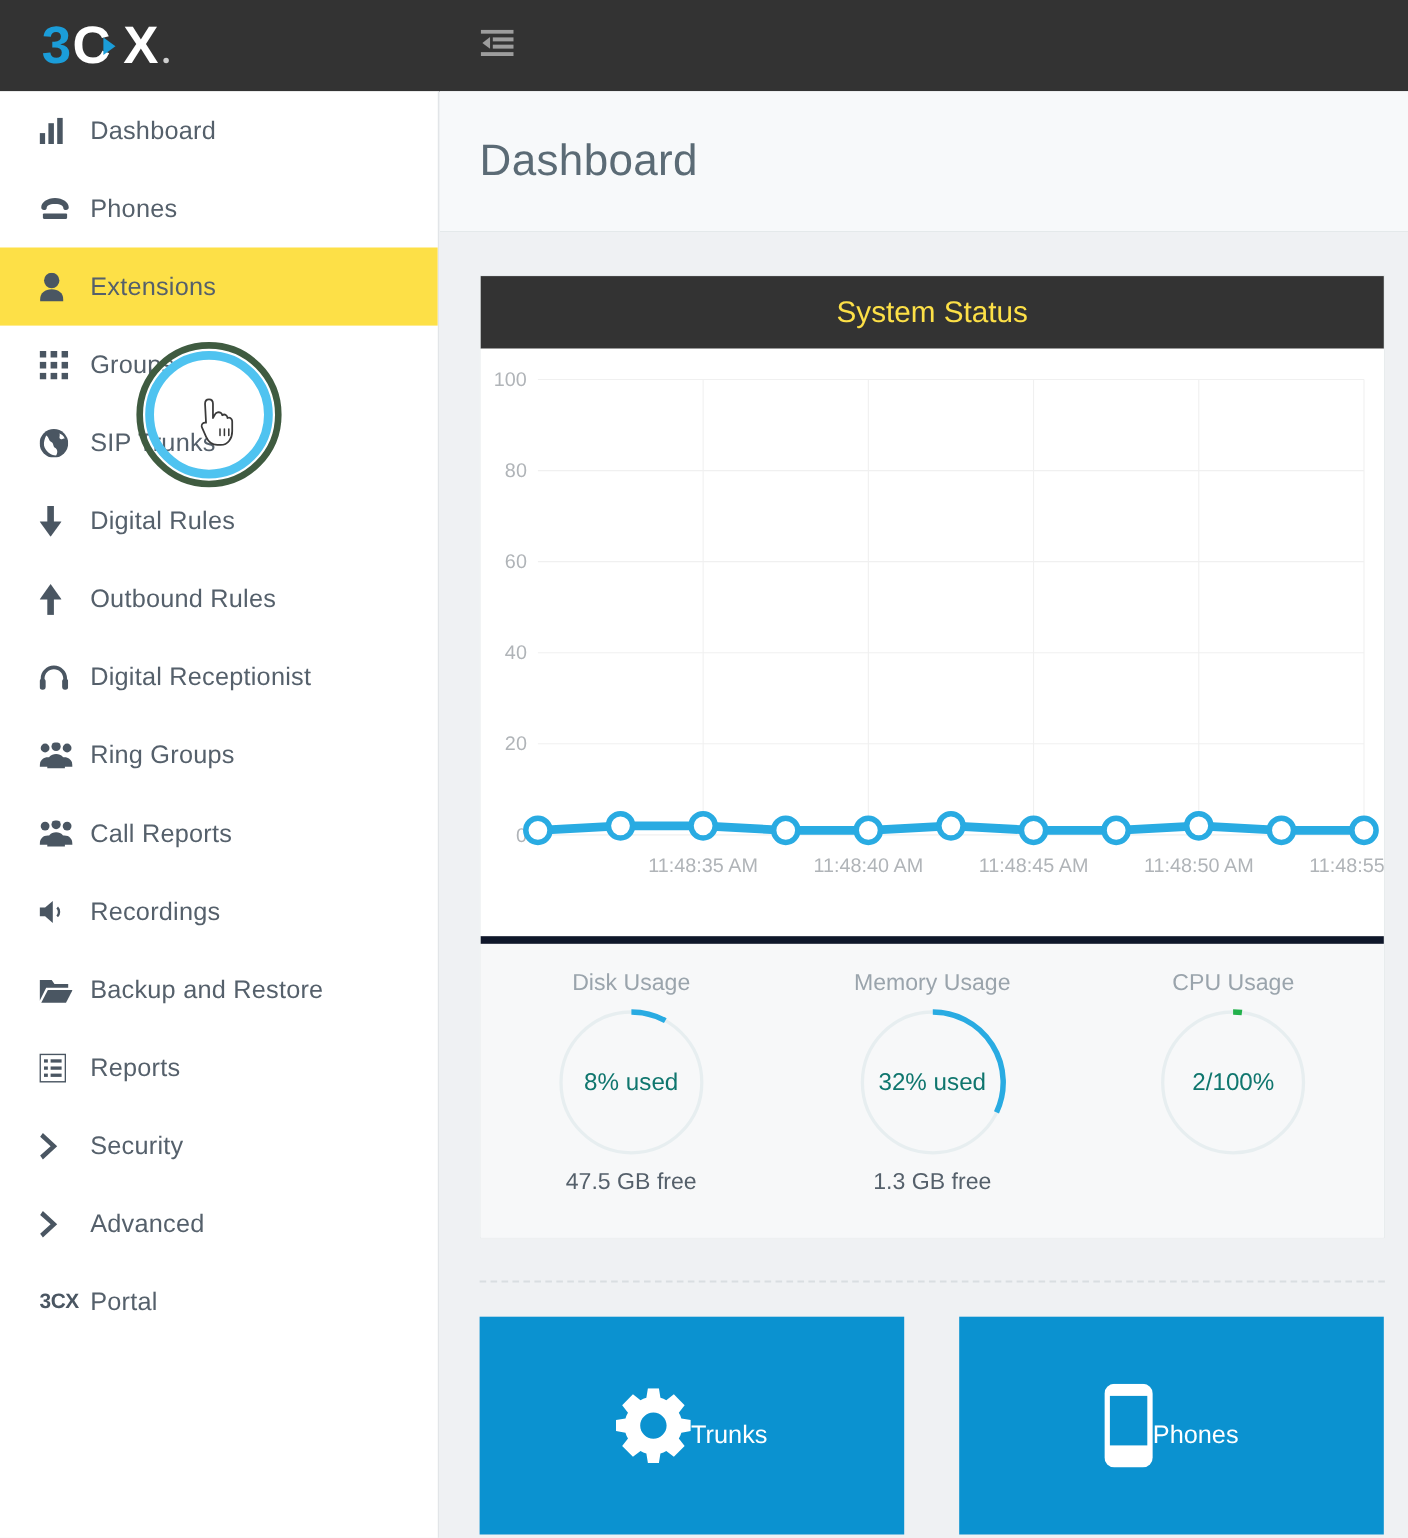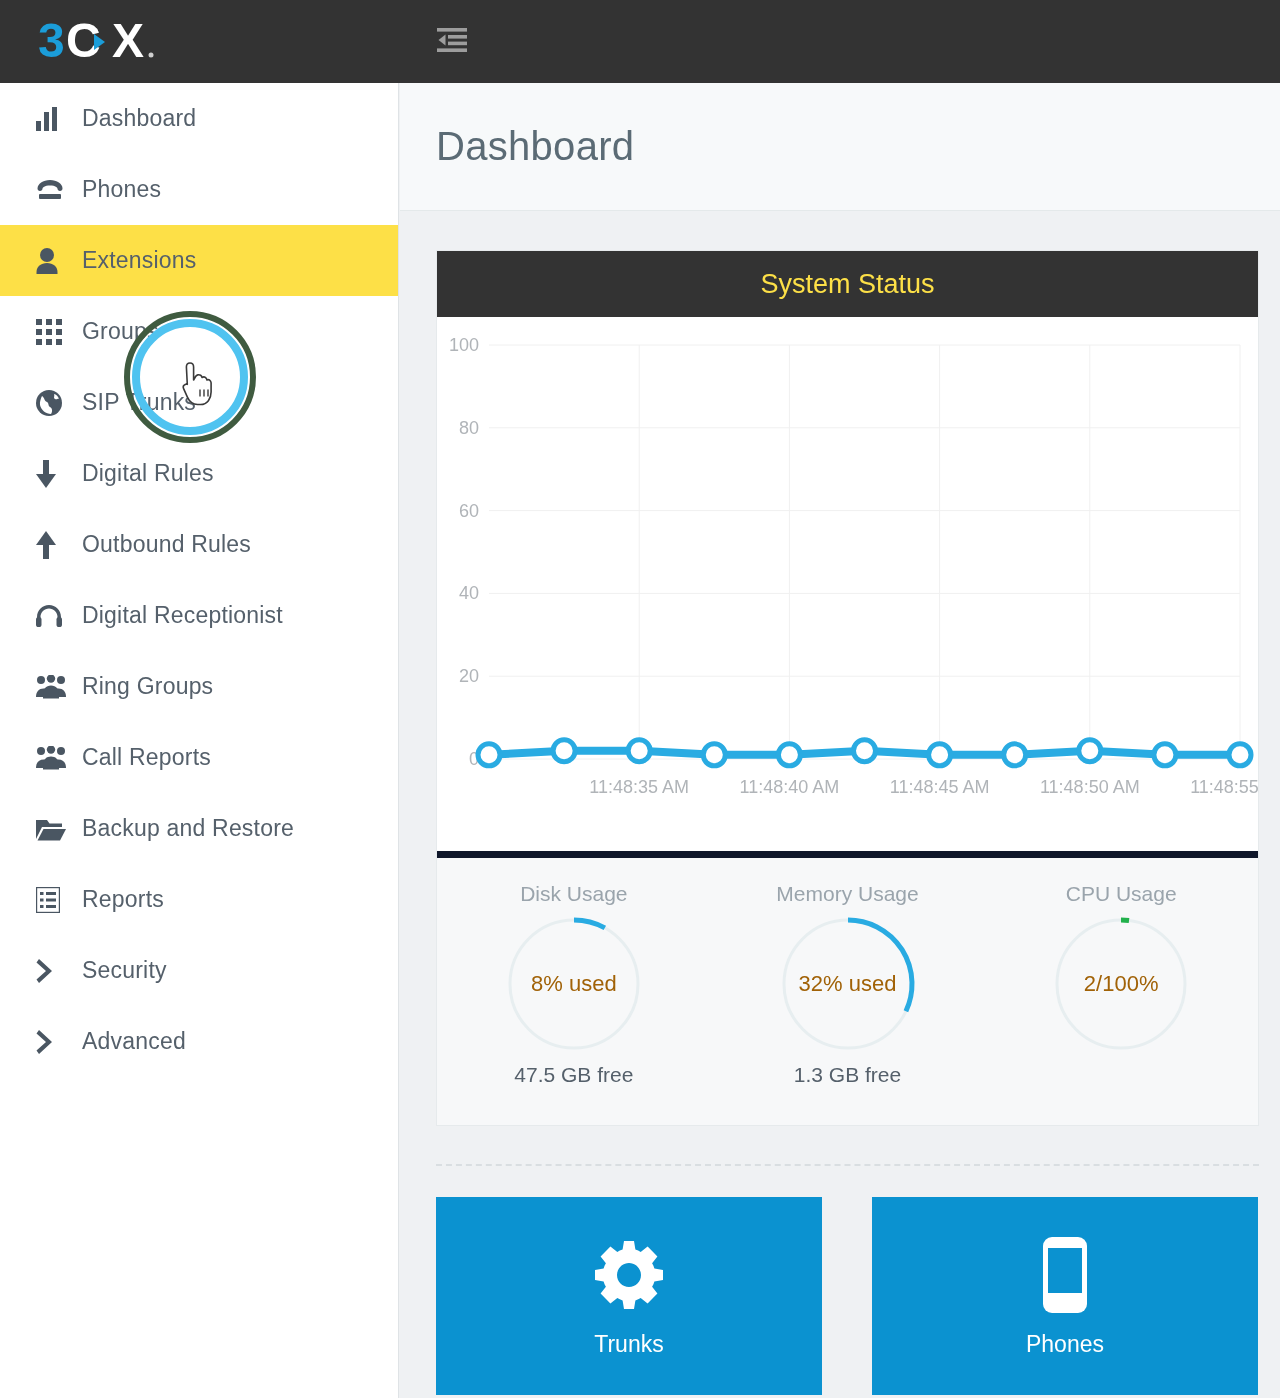--- a/index.html
+++ b/index.html
@@ -143,40 +143,40 @@
   }
   .gauge-title {
     font-size: 21px; color: #9aa4ac; font-weight: 400;
     margin-bottom: 8px;
   }
   .gauge-ring { position: relative; width: 140px; height: 140px; }
   .gauge-ring svg { display: block; }
   .gauge-val {
     position: absolute; left: 0; top: 0; width: 140px; height: 140px;
     display: flex; align-items: center; justify-content: center;
-    font-size: 22px; color: #a16207;
+    font-size: 22px; color: #0f766e;
   }
   .gauge-sub {
     margin-top: 9px;
     font-size: 21px; color: #55606b;
   }
 
   
   #divider {
     margin: 38px 21px 0 36px;
     border-top: 2px dashed #d9dee1;
   }
   #tiles {
     margin: 31px 21px 0 36px;
     display: flex; gap: 50px;
   }
   .tile {
     width: 386px; height: 198px;
     background: #0b92d0;
-    display: flex; flex-direction: column;
+    display: flex; flex-direction: row;
     align-items: center; justify-content: center;
     cursor: pointer;
   }
   .tile-ico { height: 80px; display:flex; align-items:center; }
   .tile-ico svg { display:block; fill:#fff; }
   .tile-label {
     color: #ffffff; font-size: 23px; margin-top: 16px;
   }
 </style>
 </head>
@@ -318,20 +318,29 @@
           <circle cx="15" cy="3.6" r="4.2"></circle>
           <circle cx="25" cy="5" r="4"></circle>
           <path d="M0,22 C0,16.5 3,13.5 7.5,13.5 L9,13.5 L9,22 Z"></path>
           <path d="M21,22 L21,13.5 L22.5,13.5 C27,13.5 30,16.5 30,22 Z"></path>
           <path d="M15,10.5 C9.8,10.5 7,14 7,20 L7,23.5 L23,23.5 L23,20 C23,14 20.2,10.5 15,10.5 Z"></path>
         </svg>
     </span>
     <span class="nav-label">Call Reports</span>
   </div>
 
+  <div class="nav-item">
+    <span class="nav-ico">
+      <svg width="26" height="22" viewBox="0 0 26 22">
+          <path d="M0,7 L5,7 L12,1 L12,21 L5,15 L0,15 Z"></path>
+          <path d="M16,7 C18.2,9 18.2,13 16,15" stroke="#4a5662" stroke-width="2.2" fill="none"></path>
+        </svg>
+    </span>
+    <span class="nav-label">Recordings</span>
+  </div>
 
   <div class="nav-item">
     <span class="nav-ico">
       <svg width="30" height="24" viewBox="0 0 30 24">
           <path d="M0,3 L11,3 L13.5,6.5 L26,6.5 L26,10 L6,10 L0,22 Z"></path>
           <path d="M7.5,12 L30,12 L24,23.5 L1.5,23.5 Z"></path>
         </svg>
     </span>
     <span class="nav-label">Backup and Restore</span>
   </div>
@@ -364,20 +373,26 @@
   <div class="nav-item">
     <span class="nav-ico">
       <svg width="20" height="26" viewBox="0 0 20 26">
           <path d="M3,1 L16,13 L3,25 L0.5,21.5 L10,13 L0.5,4.5 Z"></path>
         </svg>
     </span>
     <span class="nav-label">Advanced</span>
   </div>
 
 
+  <div class="nav-item">
+    <span class="nav-ico">
+      <span class="logo-mini">3CX</span>
+    </span>
+    <span class="nav-label">Portal</span>
+  </div>
 
   <div id="cursor-ring"></div>
   <div id="cursor-arrow">
     <svg width="40" height="46" viewBox="0 0 40 46">
       <g fill="#ffffff" stroke="#3a3a3a" stroke-width="1.6" stroke-linejoin="round">
         <path d="M10,2 C12.3,2 13.6,3.8 13.6,6 L13.6,19 L15.6,15.5 C16.6,13.8 19,13.3 20.6,14.3 C21.4,14.8 21.9,15.6 22,16.5
                  C23.3,15.6 25.2,15.9 26.2,17.2 C26.6,17.7 26.8,18.3 26.8,19
                  C28.1,18.4 29.7,18.9 30.5,20.1 C30.9,20.7 31.1,21.4 31.1,22.1
                  L31.1,31 C31.1,37.4 27.4,43.5 20.6,43.5 L17.5,43.5 C12.2,43.5 9.2,40.2 7.4,36.2
                  L3.6,27.6 C2.9,26 3.6,24.1 5.2,23.4 C5.9,23.1 6.6,23 7.3,23.3 L6.4,6

